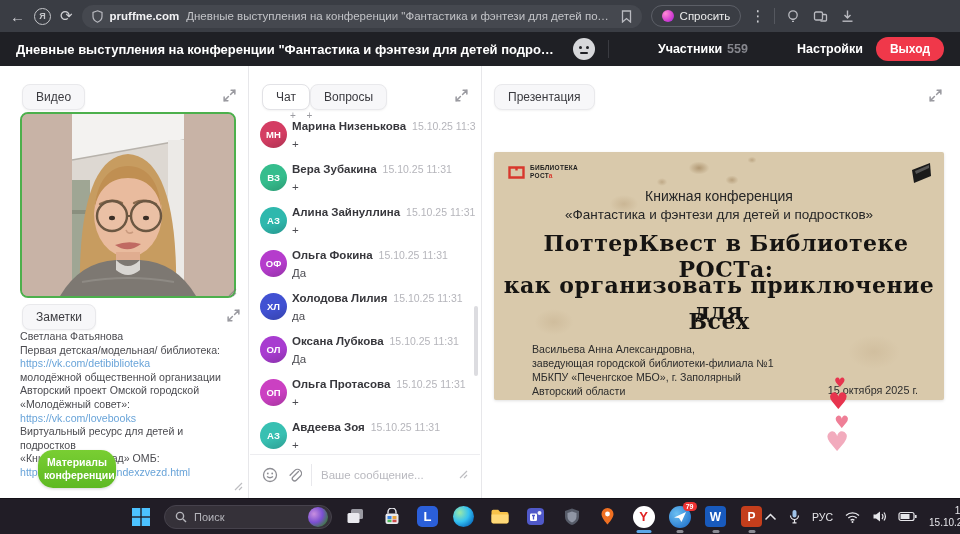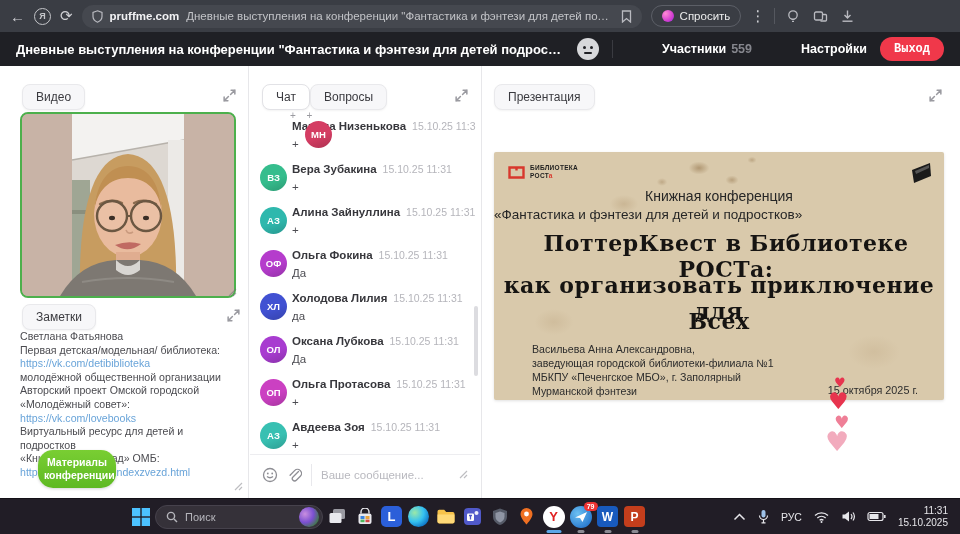--- a/index.html
+++ b/index.html
@@ -28,21 +28,21 @@
   .app-header { position:absolute; left:0; top:32px; width:960px; height:34px; background:#1f2025;
     display:flex; align-items:center; padding:0 16px; gap:13px; color:#ffffff; }
   .app-title { flex:1; font-size:13px; font-weight:bold; white-space:nowrap; overflow:hidden; text-overflow:ellipsis; }
   .smiley { width:22px; height:22px; border-radius:50%; background:#d7d8db; position:relative; flex:none; }
   .smiley i { position:absolute; width:3px; height:3px; border-radius:50%; background:#1f2025; top:8px; }
   .smiley i.l { left:6px; } .smiley i.r { right:6px; }
   .smiley u { position:absolute; left:7px; right:7px; bottom:6px; height:2px; background:#1f2025; border-radius:1px; }
   .hdr-sep { width:1px; height:18px; background:#3a3b41; }
   .hdr-link { font-size:12.5px; font-weight:bold; white-space:nowrap; cursor:default;margin-left:36px; }
   .hdr-count { color:#85868d; font-weight:bold; margin-left:5px; }
-  .exit-btn { background:#f0384a; border:none; color:#fff; font-family:Liberation Mono, monospace; font-size:12px; font-weight:bold;
+  .exit-btn { background:#f0384a; border:none; color:#fff; font-family:Liberation Sans, sans-serif; font-size:12px; font-weight:bold;
     border-radius:14px; padding:5px 14px; cursor:pointer; }
 
   
   .main { position:absolute; left:0; top:66px; width:960px; height:432px; background:#ffffff; }
   .col-div { position:absolute; top:0; width:1px; height:432px; background:#e7e7ea; }
   .chip { position:absolute; background:#f7f7f9; border:1px solid #e9e9ec; border-radius:8px;
     padding:5px 13px; font-size:12px; color:#3a3a3f; box-shadow:0 1px 2px rgba(0,0,0,.05); white-space:nowrap; }
   .chip.active { background:#ffffff; border-color:#e2e2e6; }
   .expand { position:absolute; width:15px; height:15px; }
 
@@ -83,32 +83,32 @@
       radial-gradient(ellipse 10px 7px at 238px 28px, rgba(128,92,48,.38), transparent 65%),
       radial-gradient(ellipse 8px 6px at 168px 30px, rgba(128,92,48,.3), transparent 65%),
       radial-gradient(ellipse 7px 5px at 258px 8px, rgba(128,92,48,.32), transparent 65%),
       radial-gradient(ellipse 22px 14px at 130px 52px, rgba(150,115,70,.22), transparent 65%),
       radial-gradient(ellipse 30px 20px at 60px 170px, rgba(150,115,70,.14), transparent 65%),
       radial-gradient(ellipse 40px 26px at 380px 200px, rgba(150,115,70,.12), transparent 65%); }
   .slide-logo { position:absolute; left:14px; top:12px; display:flex; gap:5px; align-items:center; }
   .slide-logo .txt { font-size:6.5px; font-weight:bold; color:#1d1d1d; line-height:8px; letter-spacing:.3px; }
   .slide-logo .red-a { color:#d8372c; }
   .conf1 { position:absolute; left:0; right:0; top:36px; text-align:center; font-size:14px; color:#262626; }
-  .conf2 { position:absolute; left:0; right:0; top:55px; font-size:13.5px; color:#262626; }
+  .conf2 { position:absolute; left:0; right:0; top:55px; text-align:center; font-size:13.5px; color:#262626; }
   .hp { position:absolute; left:0; right:0; text-align:center; font-family:"DejaVu Serif",serif;
     font-weight:bold; font-size:22px; color:#161412; letter-spacing:.5px; }
   .hp.t1 { top:78px;margin-left:14px; } .hp.t2 { top:120px; } .hp.t3 { top:156px; }
   .author { position:absolute; left:38px; top:190px; font-size:10.6px; line-height:14px; color:#2c2c2c; }
   .slide-date { position:absolute; right:26px; top:232px; font-size:10.8px; color:#2c2c2c; }
   .heart { position:absolute; line-height:1; font-family:"DejaVu Sans",sans-serif; }
 
   
   .taskbar { position:absolute; left:0; top:498px; width:960px; height:36px; background:#211d26;
     display:flex; align-items:center; border-top:1px solid #131017; }
-  .tb-left { display:flex; align-items:center; gap:2px; margin-left:128px; }
+  .tb-left { display:flex; align-items:center; gap:11px; margin-left:128px; }
   .tb-ic { width:25px; height:25px; display:flex; align-items:center; justify-content:center; position:relative; cursor:pointer; }
   .tb-ic .under { position:absolute; bottom:-4px; left:50%; transform:translateX(-50%); height:3px; border-radius:2px; }
   .under.active { width:15px; background:#5aa7e8; }
   .under.dot { width:7px; background:#8a8a92; }
   .search-pill { width:168px; height:24px; background:#353139; border:1px solid #46424c; border-radius:13px;
     display:flex; align-items:center; gap:7px; padding:0 3px 0 10px; }
   .search-pill input { border:none; outline:none; background:transparent; color:#c9c9cd; font-family:inherit;
     font-size:11px; flex:1; min-width:0; }
   .search-pill input::placeholder { color:#b6b6bc; }
   .search-img { width:20px; height:20px; border-radius:50%; flex:none;
@@ -250,21 +250,21 @@
 
   <div class="chip active" style="left:262px; top:18px;">Чат</div>
   <div class="chip" style="left:310px; top:18px;">Вопросы</div>
   <svg class="expand" style="left:454px; top:22px;" viewBox="0 0 14 14">
     <path d="M8.5 2h3.5v3.5M12 2 8 6M5.5 12H2V8.5M2 12l4-4" stroke="#9a9aa0" stroke-width="1.4" fill="none" stroke-linecap="round"></path>
   </svg>
   <div class="chat-partial">+ +</div>
 
   <div class="chat-list">
     <div class="msg">
-      <span class="ava" style="background: linear-gradient(160deg, rgb(212, 61, 99) 0%, rgb(212, 61, 99) 55%, rgba(0, 0, 0, 0.18)) rgb(212, 61, 99); margin-left: 45px;">МН</span>
+      <span class="ava" style="background: linear-gradient(160deg, rgb(212, 61, 99) 0%, rgb(212, 61, 99) 55%, rgba(0, 0, 0, 0.18)) rgb(212, 61, 99);">МН</span>
       <div class="nameline"><span class="nm">Марина Низенькова</span><span class="tm">15.10.25 11:31</span></div>
       <div class="tx">+</div>
     </div>
     <div class="msg">
       <span class="ava" style="background: linear-gradient(160deg, rgb(53, 189, 141) 0%, rgb(53, 189, 141) 55%, rgba(0, 0, 0, 0.18)) rgb(53, 189, 141);">ВЗ</span>
       <div class="nameline"><span class="nm">Вера Зубакина</span><span class="tm">15.10.25 11:31</span></div>
       <div class="tx">+</div>
     </div>
     <div class="msg">
       <span class="ava" style="background: linear-gradient(160deg, rgb(47, 184, 173) 0%, rgb(47, 184, 173) 55%, rgba(0, 0, 0, 0.18)) rgb(47, 184, 173);">АЗ</span>
@@ -338,21 +338,21 @@
     </svg>
     <div class="conf1">Книжная конференция</div>
     <div class="conf2">«Фантастика и фэнтези для детей и подростков»</div>
     <div class="hp t1">ПоттерКвест в Библиотеке РОСТа:</div>
     <div class="hp t2">как организовать приключение для</div>
     <div class="hp t3">Всех</div>
     <div class="author">
       <div>Васильева Анна Александровна,</div>
       <div>заведующая городской библиотеки-филиала №1</div>
       <div>МБКПУ «Печенгское МБО», г. Заполярный</div>
-      <div>Мурманской фэнтези</div>
+      <div>Авторский области</div>
     </div>
     <div class="slide-date">15 октября 2025 г.</div>
   </div>
 
   <span class="heart" style="left:340px; top:310px; font-size:13px; color:#e7344e;">♥</span>
   <span class="heart" style="left:334px; top:324px; font-size:23px; color:#e7344e;">♥</span>
   <span class="heart" style="left:340px; top:348px; font-size:17px; color:#ef7f97;">♥</span>
   <span class="heart" style="left:331px; top:362px; font-size:27px; color:#f2abbd;">♥</span>
 </div>
 <style>

